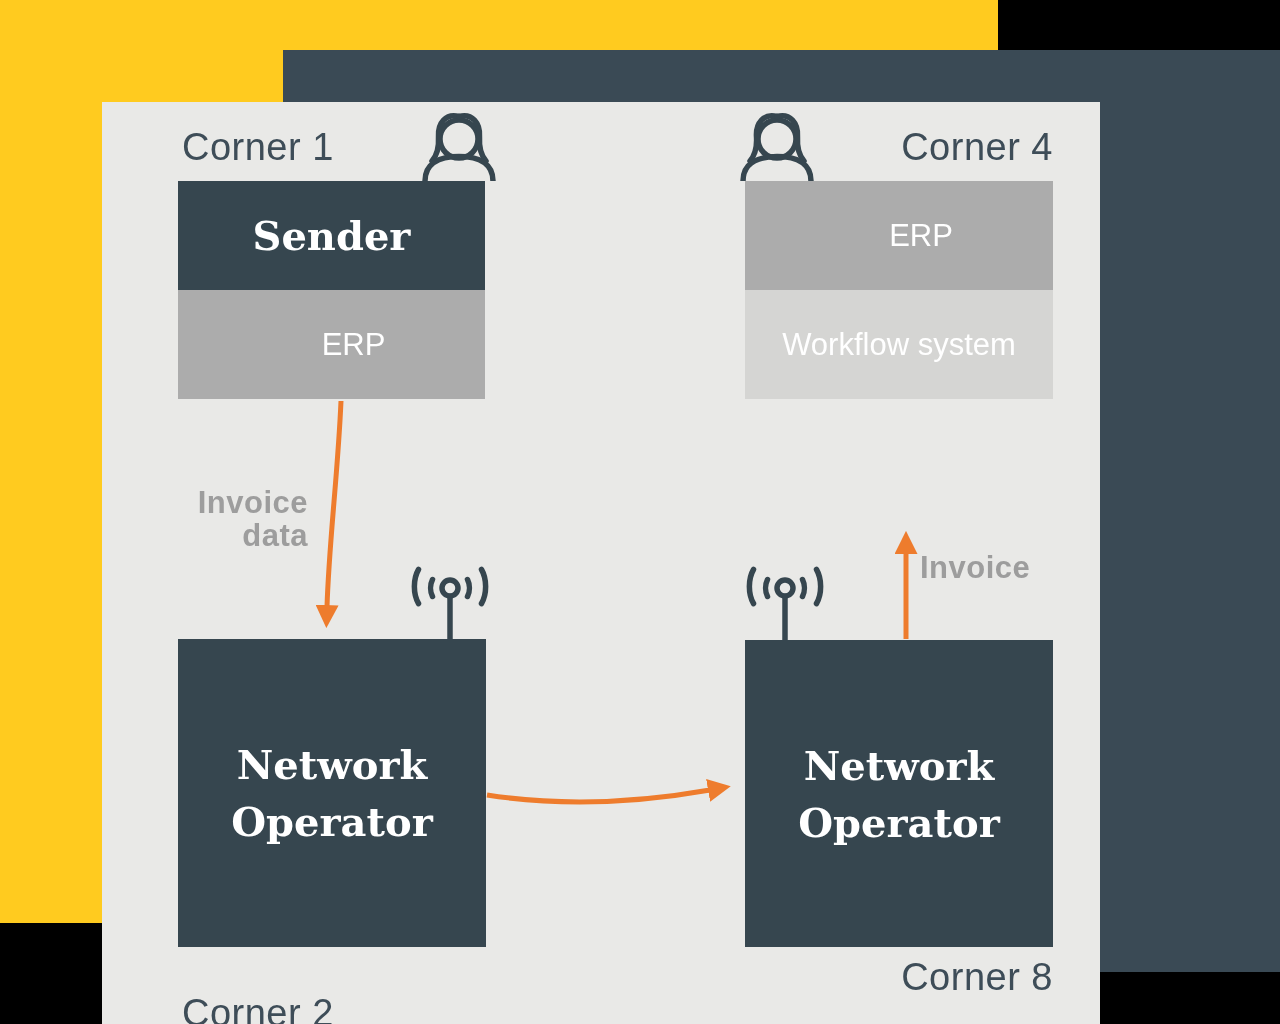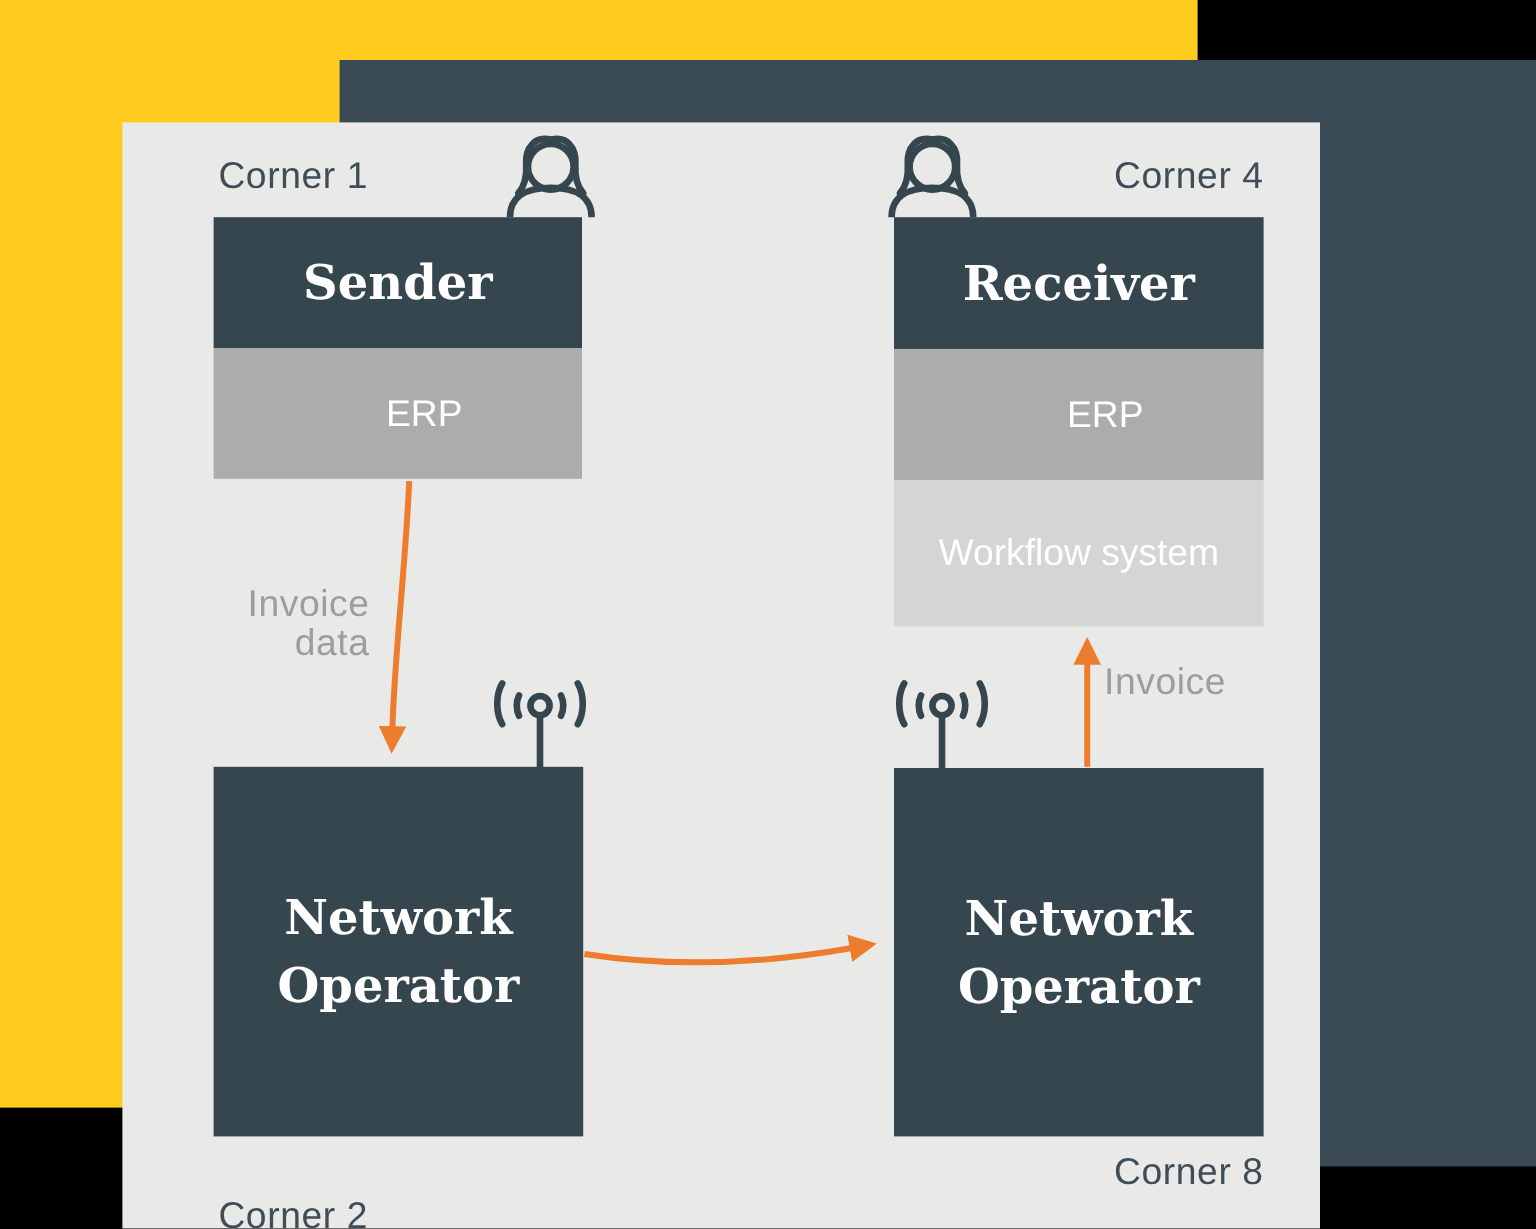--- a/index.html
+++ b/index.html
@@ -18,21 +18,21 @@
   .stage{
     position:relative;width:1280px;height:1024px;overflow:hidden;
     background:var(--black);
     font-family:"Liberation Sans",sans-serif;
   }
   .bg-yellow{position:absolute;left:0;top:0;width:998px;height:923px;background:var(--yellow);}
   .bg-slate{position:absolute;left:283px;top:50px;width:997px;height:922px;background:var(--slate-bg);}
   .panel{position:absolute;left:102px;top:102px;width:998px;height:922px;background:var(--panel);}
 
   .corner-label{
-    position:absolute;font-size:31px;line-height:34px;color:var(--corner-text);
+    position:absolute;font-size:38px;line-height:34px;color:var(--corner-text);
     white-space:nowrap;letter-spacing:.5px;
   }
   .c1{left:80px;top:28px;}
   .c4{right:47px;top:28px;text-align:right;}
   .c2{left:80px;top:858px;margin-top:36px;}
   .c3{right:47px;top:858px;text-align:right;}
 
   .node{position:absolute;display:flex;flex-direction:column;}
   .node-header{
     background:var(--slate-box);display:flex;align-items:center;justify-content:center;
@@ -45,38 +45,39 @@
   .layer.erp{background:var(--erp-gray);padding-left:44px;}
   .layer.workflow{background:var(--workflow-gray);}
 
   .sender{left:76px;top:79px;width:307px;}
   .sender .node-header{height:109px;}
   .sender .layer{height:109px;}
 
   .receiver{left:643px;top:79px;width:308px;}
   .receiver .node-header{height:110px;}
   .receiver .layer.erp{height:109px;}
-  .receiver .layer.workflow{height:122px;}
+  .receiver .layer.workflow{height:109px;}
 
   .netop{background:var(--slate-box);display:flex;align-items:center;justify-content:center;}
   .netop .node-title{line-height:57px;padding:0 19px;}
   .netop-left{left:76px;top:537px;width:308px;height:308px;}
   .netop-right{left:643px;top:538px;width:308px;height:307px;}
 
   .icon-svg{position:absolute;display:block;}
   .person-left{left:311px;top:2px;}
   .person-right{left:629px;top:2px;}
   .antenna-left{left:302px;top:464px;}
   .antenna-right{left:637px;top:464px;}
 
   .arrows{position:absolute;left:0;top:0;width:998px;height:922px;pointer-events:none;}
 
   .flow-label{
     position:absolute;color:var(--label-gray);font-size:31px;line-height:33px;
     letter-spacing:.5px;
+    font-weight:bold;
   }
   .flow-label span{display:block;}
   .lbl-invoice-data{left:48px;top:384px;width:158px;text-align:right;}
   .lbl-open-network{left:412px;top:731px;width:200px;text-align:center;}
   .lbl-invoice{left:818px;top:449px;width:170px;text-align:left;}
 </style>
 </head>
 <body>
 
 <div class="stage">
@@ -123,23 +124,20 @@
     <div class="node sender">
       <div class="node-header">
         <span class="node-title">Sender</span>
       </div>
       <div class="layer erp">
         <span>ERP</span>
       </div>
     </div>
 
     <div class="node receiver">
-      <div class="node-header">
-        <span class="node-title">Receiver</span>
-      </div>
       <div class="layer erp">
         <span>ERP</span>
       </div>
       <div class="layer workflow">
         <span>Workflow system</span>
       </div>
     </div>
 
     <div class="node netop netop-left">
       <span class="node-title">Network Operator</span>

